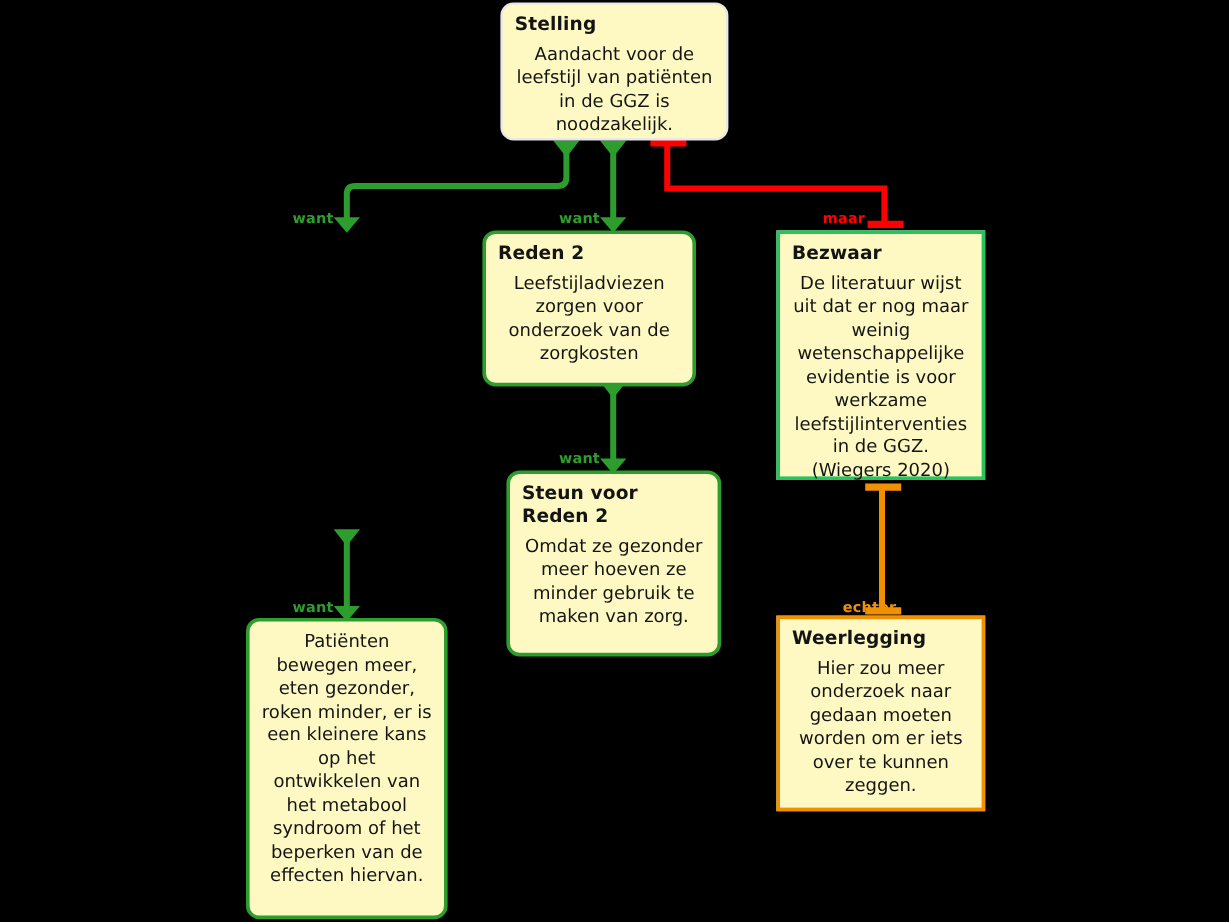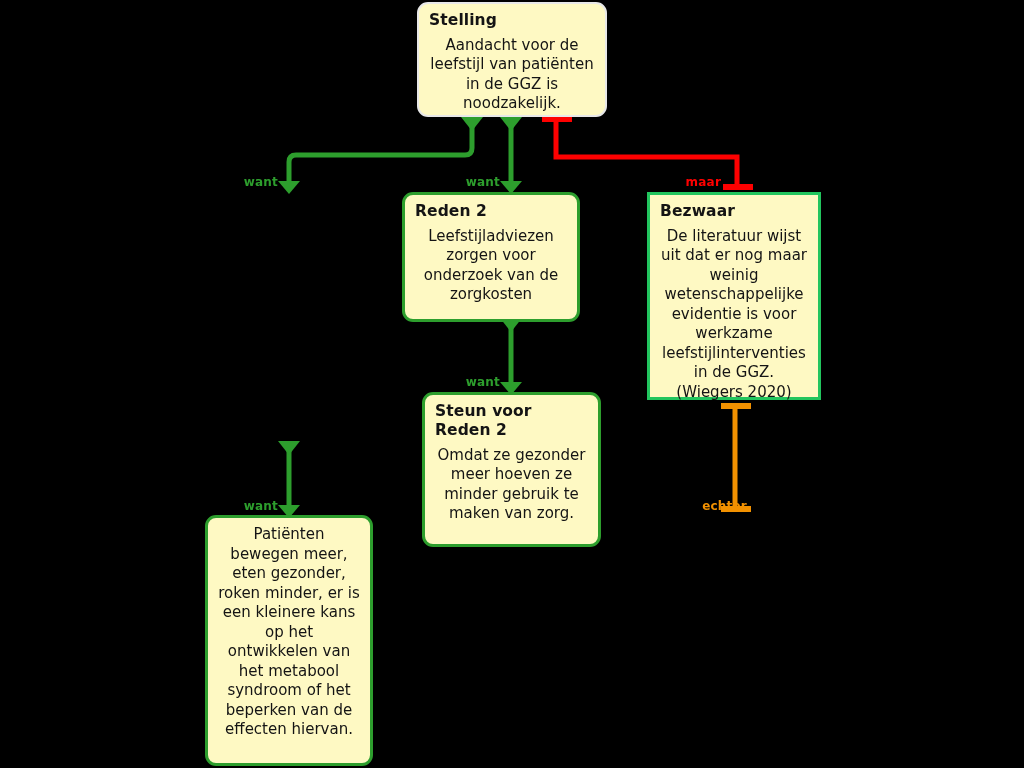--- a/index.html
+++ b/index.html
@@ -150,14 +150,18 @@
 
   <div class="node theme-green rounded" style="left:205px; top:515px; width:168px; height:251px;">
     <div class="body">Patiënten bewegen meer, eten gezonder, roken minder, er is een kleinere kans op het ontwikkelen van het metabool syndroom of het beperken van de effecten hiervan.</div>
   </div>
 
   <div class="node theme-green rounded" style="left:422px; top:392px; width:179px; height:155px;">
     <div class="title">Steun voor Reden 2</div>
     <div class="body">Omdat ze gezonder meer hoeven ze minder gebruik te maken van zorg.</div>
   </div>
 
+  <div class="node theme-orange sharp" style="left:647px; top:513px; width:174px; height:163px;">
+    <div class="title">Weerlegging</div>
+    <div class="body">Hier zou meer onderzoek naar gedaan moeten worden om er iets over te kunnen zeggen.</div>
+  </div>
 
 </div>
 
 </body></html>

